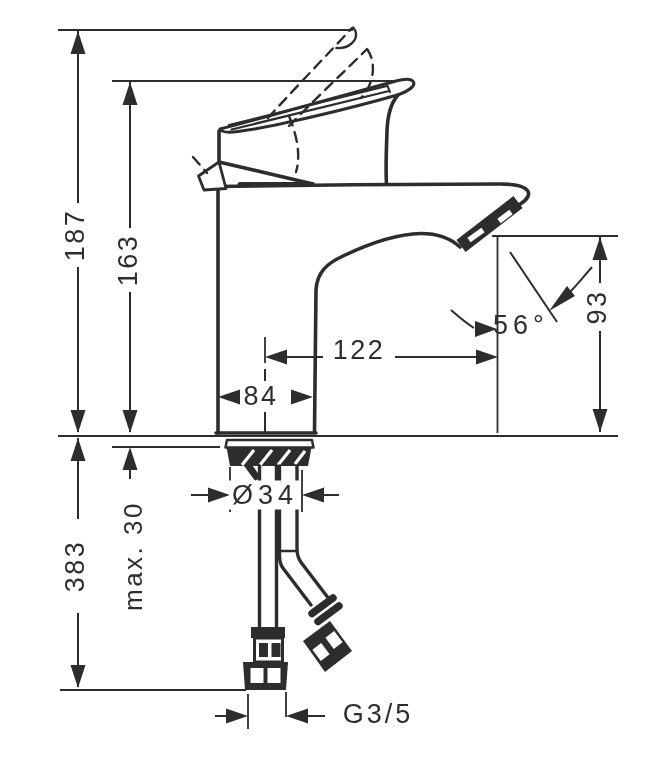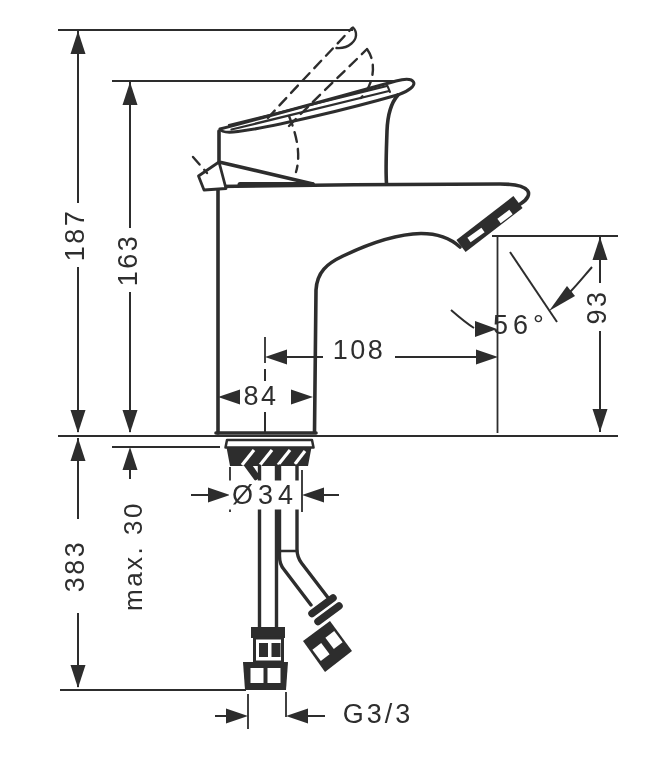--- a/index.html
+++ b/index.html
@@ -159,19 +159,19 @@
       <polygon points="321.2,643.1 329.6,654.3 320.8,660.9 312.4,649.7" fill="#ffffff" stroke="none"></polygon>
     </g>
   </g>
 </svg>
 
 <div class="dim-label rot" style="left:75px;top:235px;">187</div>
 <div class="dim-label rot" style="left:128px;top:260px;">163</div>
 <div class="dim-label rot" style="left:75px;top:566px;">383</div>
 <div class="dim-label rot" style="left:133px;top:556px;font-size:26px;">max. 30</div>
 <div class="dim-label rot" style="left:597px;top:307px;">93</div>
-<div class="dim-label" style="left:359px;top:350px;">108</div>
+<div class="dim-label" style="left:359px;top:350px;">122</div>
 <div class="dim-label" style="left:261px;top:396px;">84</div>
 <div class="dim-label bg wide" style="left:265px;top:495px;">Ø34</div>
 <div class="dim-label wide" style="left:521px;top:325px;">56°</div>
-<div class="dim-label" style="left:378px;top:714px;letter-spacing:3px;">G3/3</div>
+<div class="dim-label" style="left:378px;top:714px;letter-spacing:3px;">G3/5</div>
 
 </div>
 
 </body></html>

